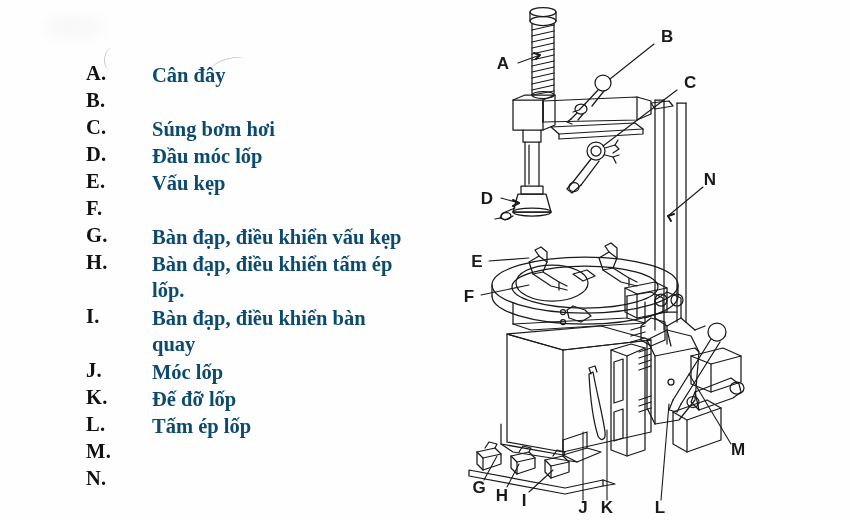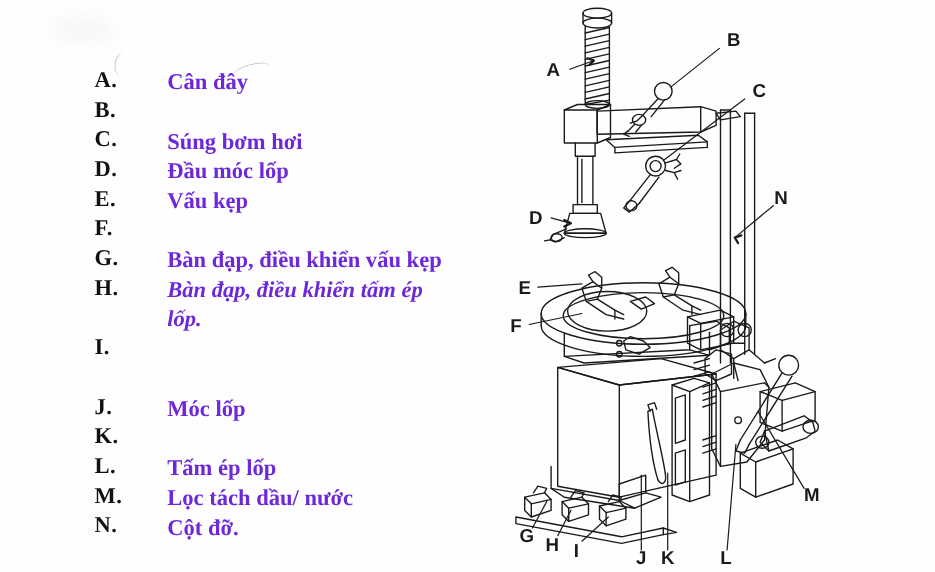--- a/index.html
+++ b/index.html
@@ -60,21 +60,21 @@
     letter-spacing: .3px;
     font-family: "Liberation Serif", serif;
   }
   .legend-label {
     position: absolute;
     left: 66px;
     top: 0;
     width: 300px;
     font-size: 20.5px;
     font-weight: bold;
-    color: #6d28d9;
+    color: #0c4a6e;
     font-family: "Liberation Serif", serif;
     line-height: 26px;
   }
 
   
   #diagram {
     position: absolute;
     left: 455px;
     top: 0;
     width: 395px;
@@ -121,43 +121,43 @@
     </div>
     <div class="legend-row">
       <span class="legend-key">F.</span>
     </div>
     <div class="legend-row">
       <span class="legend-key">G.</span>
       <span class="legend-label">Bàn đạp, điều khiển vấu kẹp</span>
     </div>
     <div class="legend-row" style="min-height:54px;">
       <span class="legend-key">H.</span>
-      <span class="legend-label" style="width:260px;font-style:italic;">Bàn đạp, điều khiển tấm ép lốp.</span>
+      <span class="legend-label" style="width:260px;">Bàn đạp, điều khiển tấm ép lốp.</span>
     </div>
     <div class="legend-row" style="min-height:54px;">
       <span class="legend-key">I.</span>
+      <span class="legend-label" style="width:245px;">Bàn đạp, điều khiển bàn quay</span>
     </div>
     <div class="legend-row">
       <span class="legend-key">J.</span>
       <span class="legend-label">Móc lốp</span>
     </div>
     <div class="legend-row">
       <span class="legend-key">K.</span>
+      <span class="legend-label">Đế đỡ lốp</span>
     </div>
     <div class="legend-row">
       <span class="legend-key">L.</span>
       <span class="legend-label">Tấm ép lốp</span>
     </div>
     <div class="legend-row">
       <span class="legend-key">M.</span>
-      <span class="legend-label">Lọc tách dầu/ nước</span>
     </div>
     <div class="legend-row">
       <span class="legend-key">N.</span>
-      <span class="legend-label">Cột đỡ.</span>
     </div>
   </div>
 
   <div id="diagram">
     <svg width="395" height="520" viewBox="0 0 395 520" xmlns="http://www.w3.org/2000/svg">
       <g fill="none" stroke="#1a1a1a" stroke-width="1.25" stroke-linejoin="round" stroke-linecap="round">
 
         <g>
           <line x1="200" y1="100" x2="200" y2="330"></line>
           <line x1="209" y1="100" x2="209" y2="330"></line>

